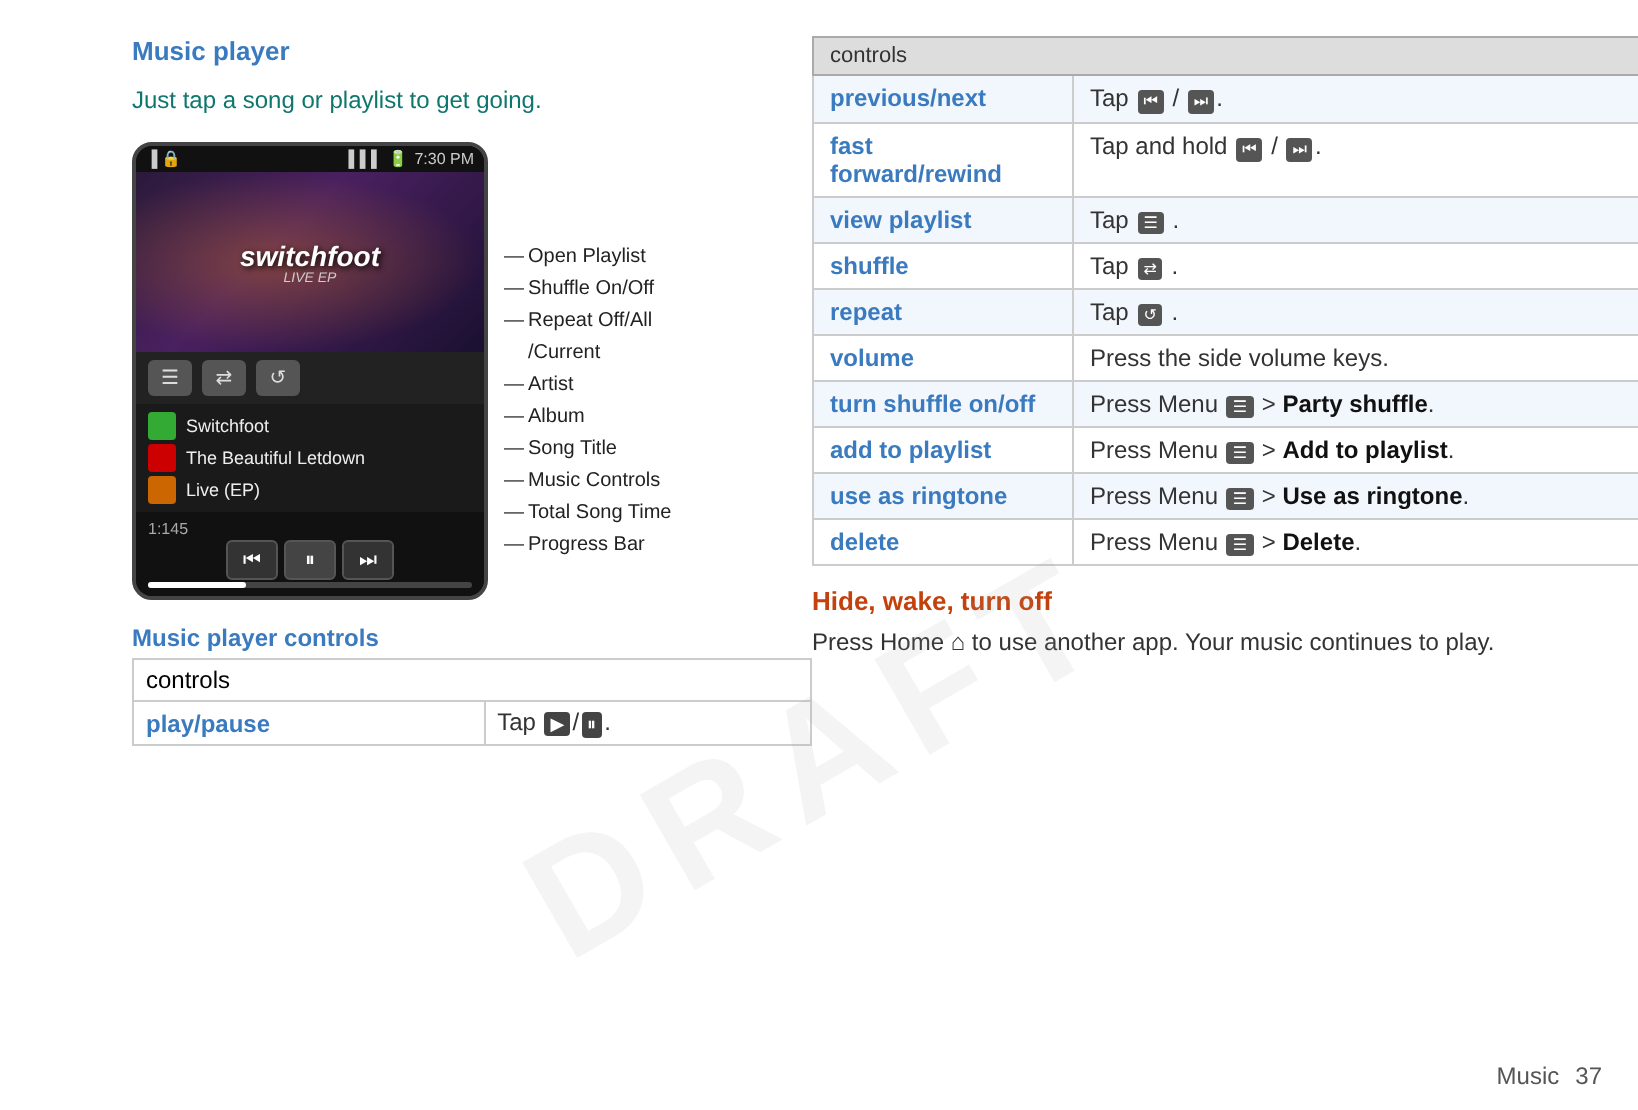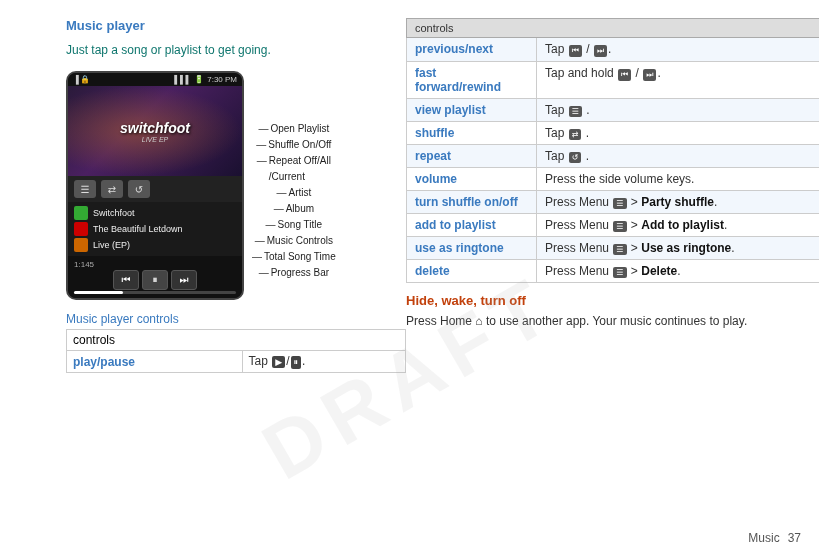--- a/index.html
+++ b/index.html
@@ -204,21 +204,20 @@
       width: 30%;
     }
 
     
     .annotations {
       display: flex;
       flex-direction: column;
       gap: 0;
       padding-top: 50px;
       position: relative;
-      align-items: center;
     }
 
     .annotation {
       font-size: 10px;
       color: #222;
       white-space: nowrap;
       line-height: 1.6;
       position: relative;
       padding-left: 8px;
     }
@@ -475,21 +474,21 @@
         <div class="annotation">Album</div>
         <div class="annotation">Song Title</div>
         <div class="annotation">Music Controls</div>
         <div class="annotation">Total Song Time</div>
         <div class="annotation">Progress Bar</div>
       </div>
 
     </div>
 
     <div class="controls-section">
-      <div class="section-title" style="color:#3a7abf;font-size:12px;font-weight:normal;margin-bottom:3px;">Music player controls</div>
+      <div class="section-title" style="color:#3a7abf;font-size:12px;font-weight:bold;margin-bottom:3px;">Music player controls</div>
       <table class="controls-table">
         <tbody>
             <tr>
           <td colspan="2">controls</td>
         </tr>
         <tr>
           <td class="tbl-key">play/pause</td>
           <td class="tbl-val">
             Tap <span class="icon-inline">▶</span>/<span class="icon-inline">⏸</span>.
           </td>

